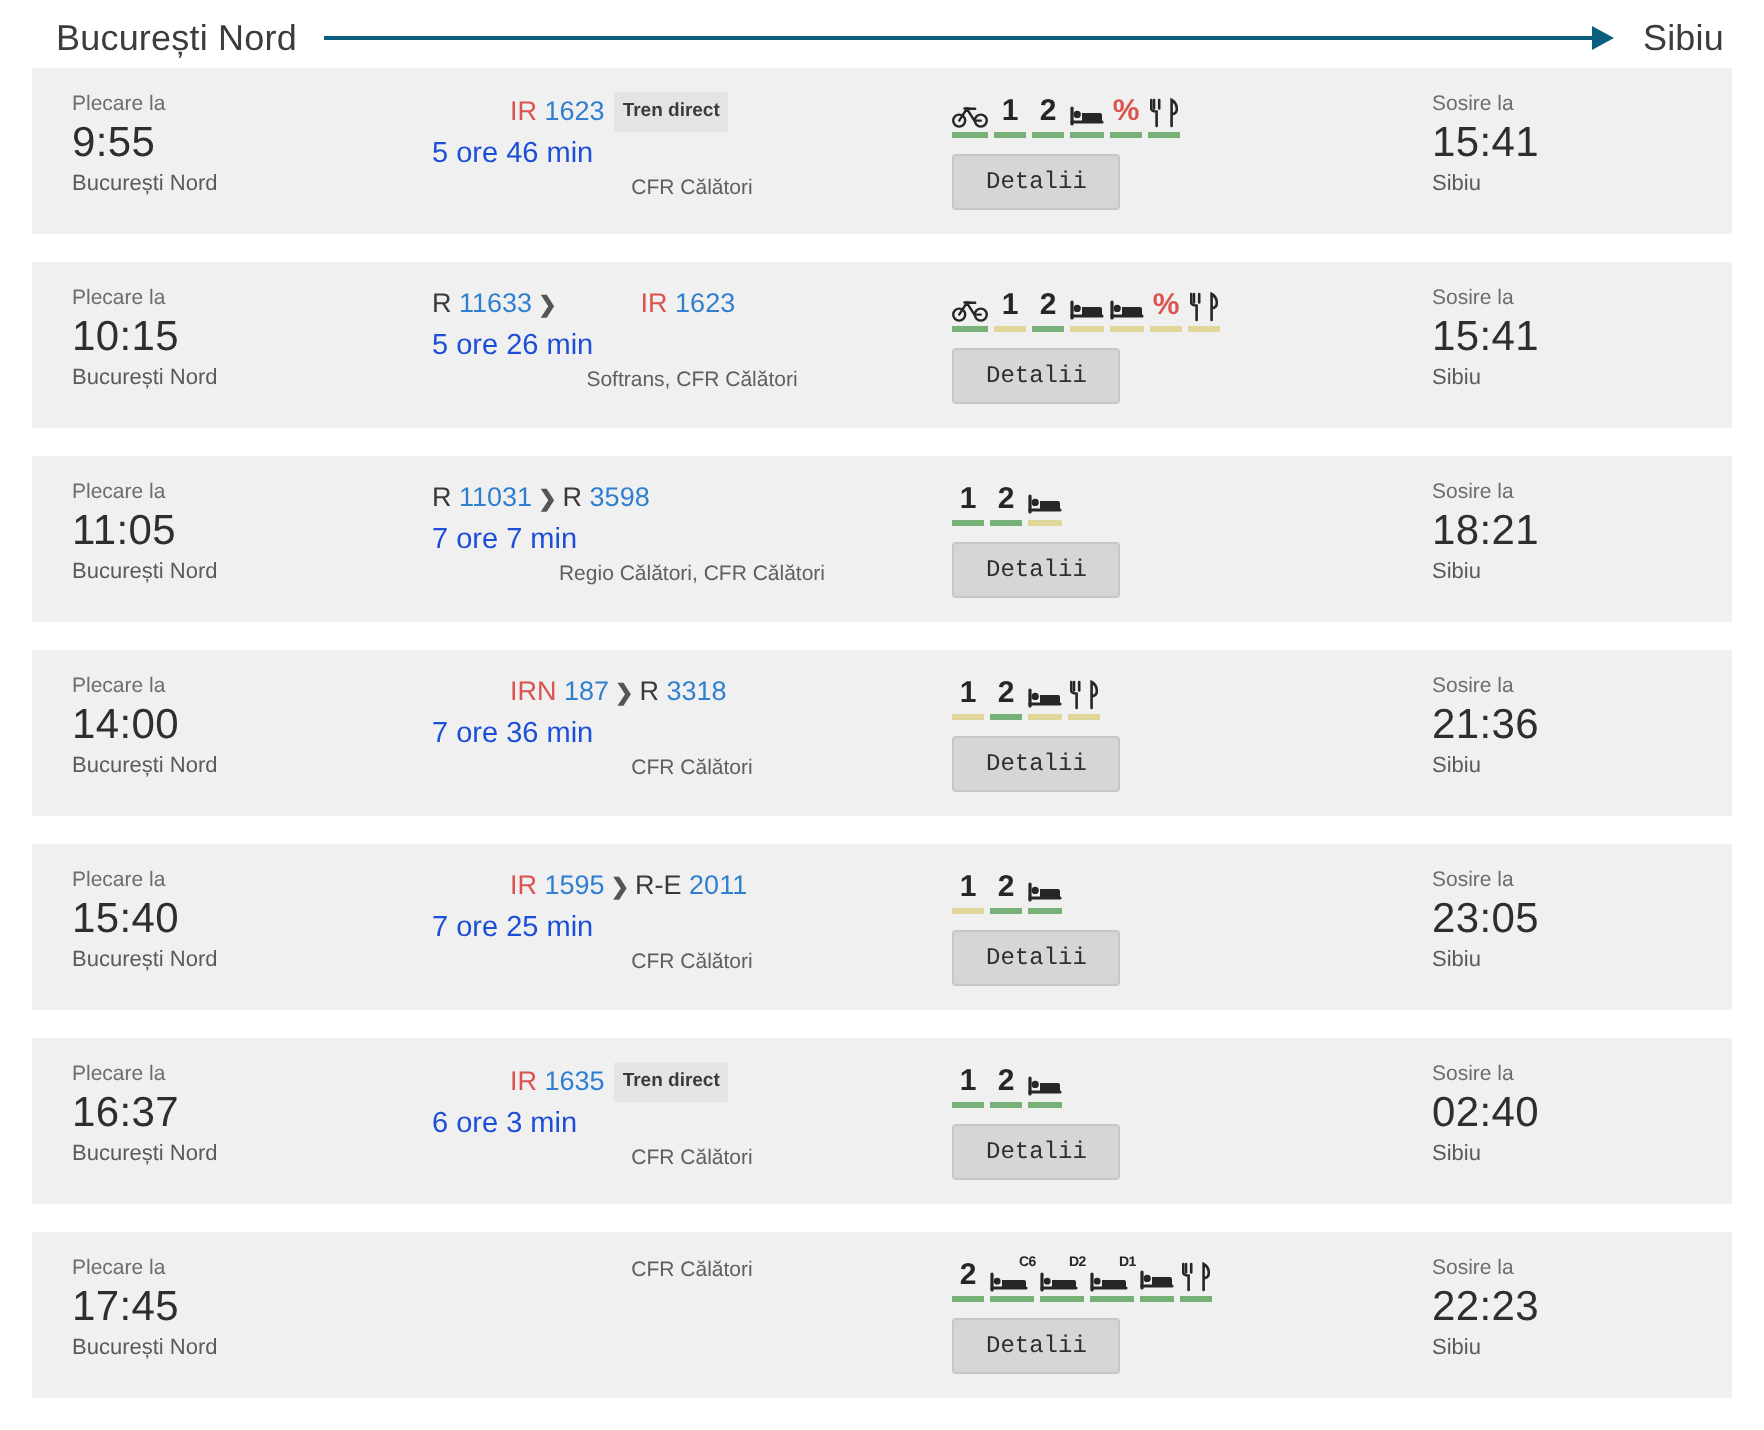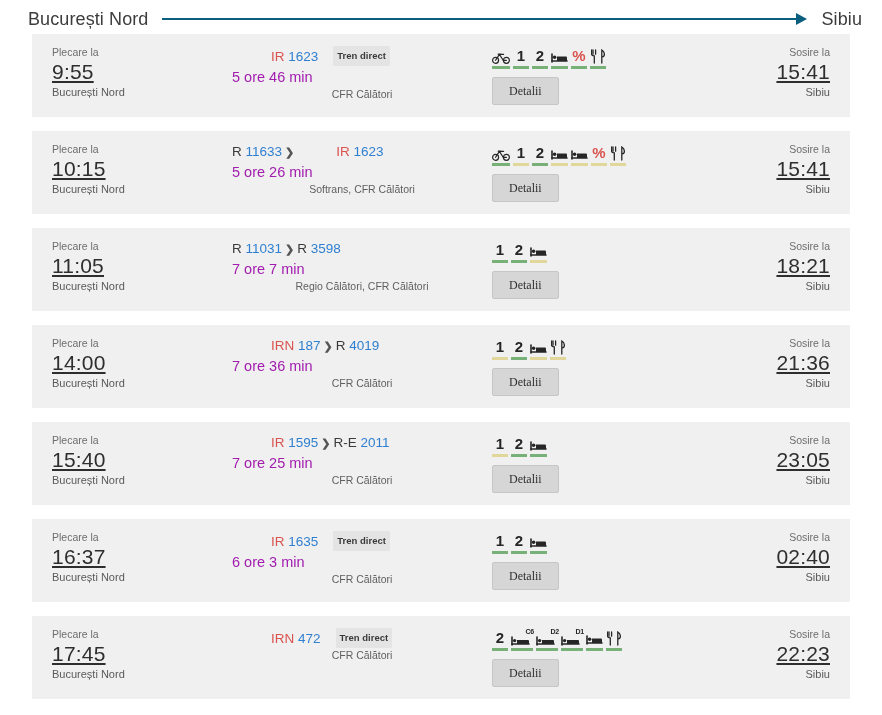--- a/index.html
+++ b/index.html
@@ -50,21 +50,21 @@
     top: 1px;
     width: 0;
     height: 0;
     border-top: 6px solid transparent;
     border-bottom: 6px solid transparent;
     border-left: 11px solid #0b5f7e;
   }
 
   
   .results {
-    padding: 0 32px;
+    padding: 0 16px;
     box-sizing: border-box;
   }
   .result-row {
     background: #f0f0f0;
     height: 83px;
     margin-bottom: 14px;
     display: flex;
     align-items: flex-start;
     position: relative;
     box-sizing: border-box;
@@ -79,21 +79,20 @@
   .muted-small {
     font-size: 10.5px;
     color: #6d6d6d;
     line-height: 13px;
   }
   .big-time {
     font-size: 21px;
     color: #2e2e2e;
     line-height: 26px;
     letter-spacing: 0.2px;
-    text-decoration: underline;
   }
   .station-name {
     font-size: 11px;
     color: #5a5a5a;
     line-height: 14px;
   }
 
   
   .col-train {
     width: 260px;
@@ -117,27 +116,27 @@
     padding: 0 3px;
     font-weight: bold;
   }
   .badge-direct {
     display: inline-block;
     background: #e4e4e4;
     color: #3a3a3a;
     font-size: 9.5px;
     font-weight: bold;
     padding: 1px 4px;
-    margin-left: 15px;
+    margin-left: 5px;
     vertical-align: 2px;
     border-radius: 1px;
   }
   .duration {
     font-size: 14.5px;
-    color: #a21caf;
+    color: #1d4ed8;
     line-height: 20px;
     margin-top: 1px;
   }
   .operator {
     font-size: 10.5px;
     color: #5f5f5f;
     line-height: 14px;
     text-align: center;
   }
 
@@ -206,30 +205,29 @@
   .btn-detalii {
     margin-top: 8px;
     display: inline-block;
     background: #d6d6d6;
     border: 1px solid #c6c6c6;
     color: #2f2f2f;
     font-size: 12px;
     padding: 6px 16px 6px 16px;
     border-radius: 2px;
     cursor: pointer;
-    font-family: Liberation Serif, serif;
+    font-family: Liberation Mono, monospace;
     line-height: 14px;
   }
 
   
   .col-arr {
     width: 150px;
     padding: 12px 20px 0 0;
     box-sizing: border-box;
-    text-align: right;
   }
 
   svg.ico { display: block; }
 </style>
 </head>
 <body>
 
 <div class="route-header">
   <span class="route-endpoint">București Nord</span>
   <span class="route-arrow">
@@ -415,21 +413,21 @@
         <div class="station-name">Sibiu</div>
       </div>
     </div>
     <div class="result-row">
       <div class="col-dep">
         <div class="muted-small">Plecare la</div>
         <div class="big-time">14:00</div>
         <div class="station-name">București Nord</div>
       </div>
       <div class="col-train">
-        <div class="train-line"><span class="tcode irn">IRN</span> <span class="tnum">187</span><span class="seg-sep">❯</span><span class="tcode r">R</span> <span class="tnum">4019</span></div>
+        <div class="train-line"><span class="tcode irn">IRN</span> <span class="tnum">187</span><span class="seg-sep">❯</span><span class="tcode r">R</span> <span class="tnum">3318</span></div>
         <div class="duration">7 ore 36 min</div>
         <div class="operator">CFR Călători</div>
       </div>
       <div class="col-amen"><div class="amen-strip">
           <div class="amen">
             <span class="glyph cls">1</span>
             <div class="bar yellow"></div>
           </div>
           <div class="amen">
             <span class="glyph cls">2</span>
@@ -540,21 +538,20 @@
         <div class="station-name">Sibiu</div>
       </div>
     </div>
     <div class="result-row">
       <div class="col-dep">
         <div class="muted-small">Plecare la</div>
         <div class="big-time">17:45</div>
         <div class="station-name">București Nord</div>
       </div>
       <div class="col-train">
-        <div class="train-line"><span class="tcode irn">IRN</span> <span class="tnum">472</span><span class="badge-direct">Tren direct</span></div>
         <div class="operator">CFR Călători</div>
       </div>
       <div class="col-amen"><div class="amen-strip">
           <div class="amen">
             <span class="glyph cls">2</span>
             <div class="bar green"></div>
           </div>
           <div class="amen amen-bed">
             <div class="bedwrap">
               <svg class="ico" width="20" height="11" viewBox="0 0 20 11">

